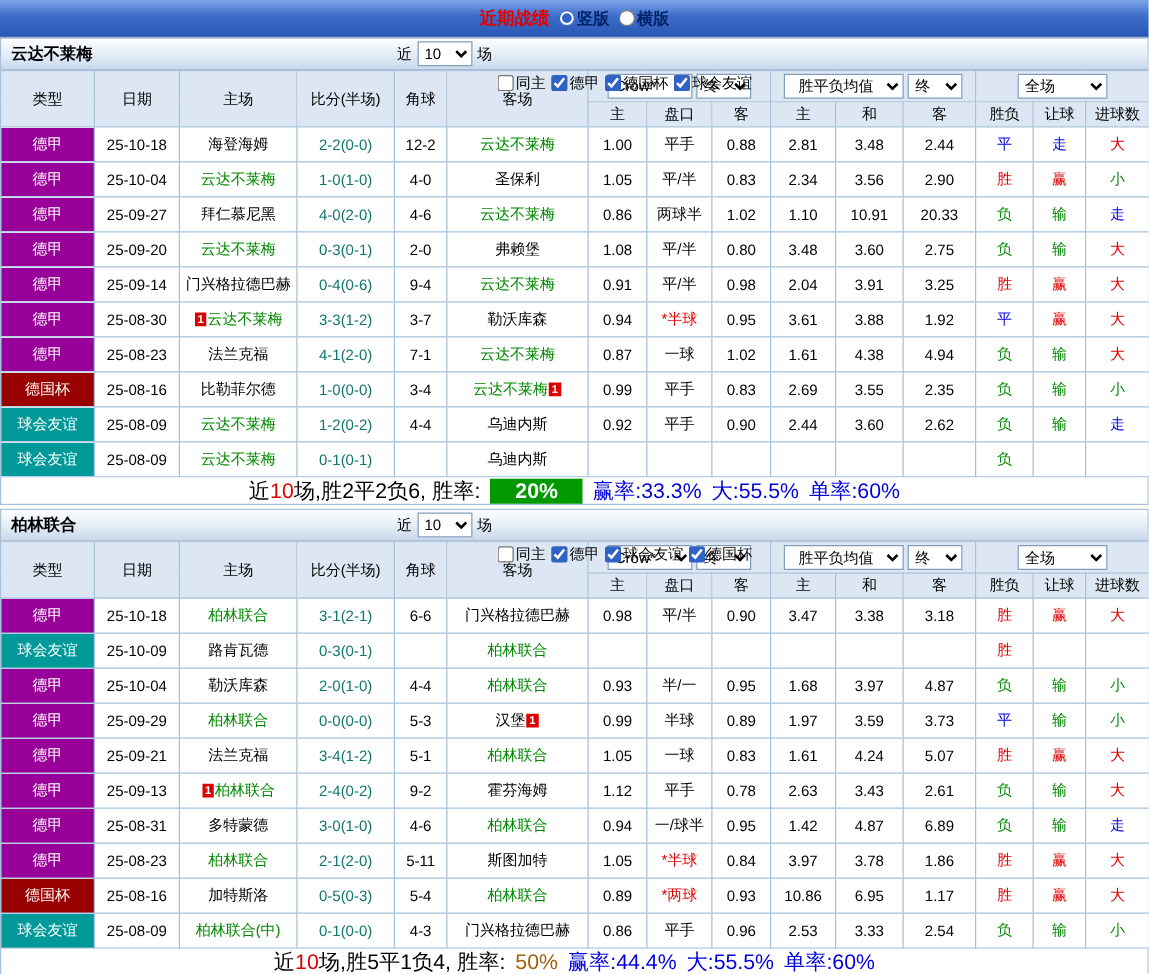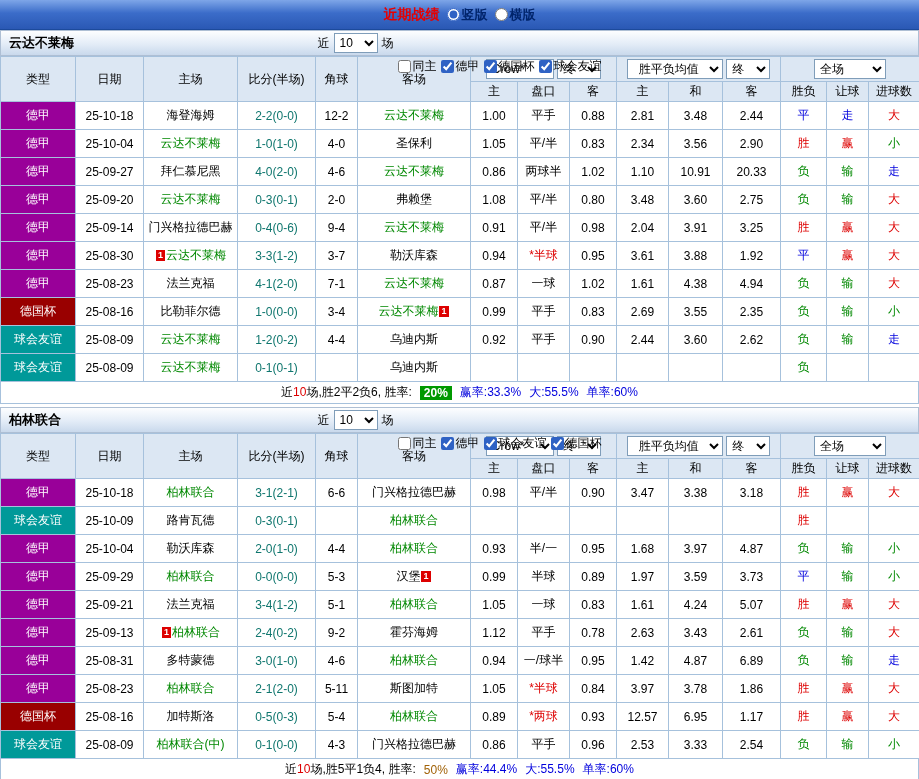--- a/index.html
+++ b/index.html
@@ -73,23 +73,23 @@
     display: inline-block; background: #dd0000; color: #fff;
     font-size: 9px; line-height: 11px; padding: 0 2px; margin: 0 1px;
     font-weight: bold; vertical-align: 1px;
   }
 
   
   .summary {
     height: 22px; width: 919px;
     border: 1px solid #a6c1dc; border-top: none;
     display: flex; align-items: center; justify-content: center; gap: 8px;
-    font-size: 12px; background: #fff;
-  }
-  .rate-badge { background: #009900; color: #fff; padding: 0 4px; font-weight: bold; }
+    font-size: 17px; background: #fff;
+  }
+  .rate-badge { background: #009900; color: #fff; padding: 0 20px; font-weight: bold; }
   .rate-blue  { color: #a16207; }
 </style>
 </head>
 <body>
 
 <div class="topbar">
   <span class="topbar-title">近期战绩</span>
   <label class="radio-label">
     <input type="radio" name="view" checked="" style="">
     <span>竖版</span>
@@ -581,21 +581,21 @@
         <tr>
           <td class="type-cell lg-dgb">德国杯</td>
           <td>25-08-16</td>
           <td class="team-cell"><span>加特斯洛</span></td>
           <td class="score-cell">0-5(0-3)</td>
           <td>5-4</td>
           <td class="team-cell"><span class="t-focus">柏林联合</span></td>
           <td class="odds-cell">0.89</td>
           <td class="odds-cell t-red">*两球</td>
           <td class="odds-cell">0.93</td>
-          <td class="odds-cell">12.57</td>
+          <td class="odds-cell">10.86</td>
           <td class="odds-cell">6.95</td>
           <td class="odds-cell">1.17</td>
           <td class="t-red">胜</td>
           <td class="t-red">赢</td>
           <td class="t-red">大</td>
         </tr>
         <tr>
           <td class="type-cell lg-qhyy">球会友谊</td>
           <td>25-08-09</td>
           <td class="team-cell"><span class="t-focus">柏林联合(中)</span></td>

